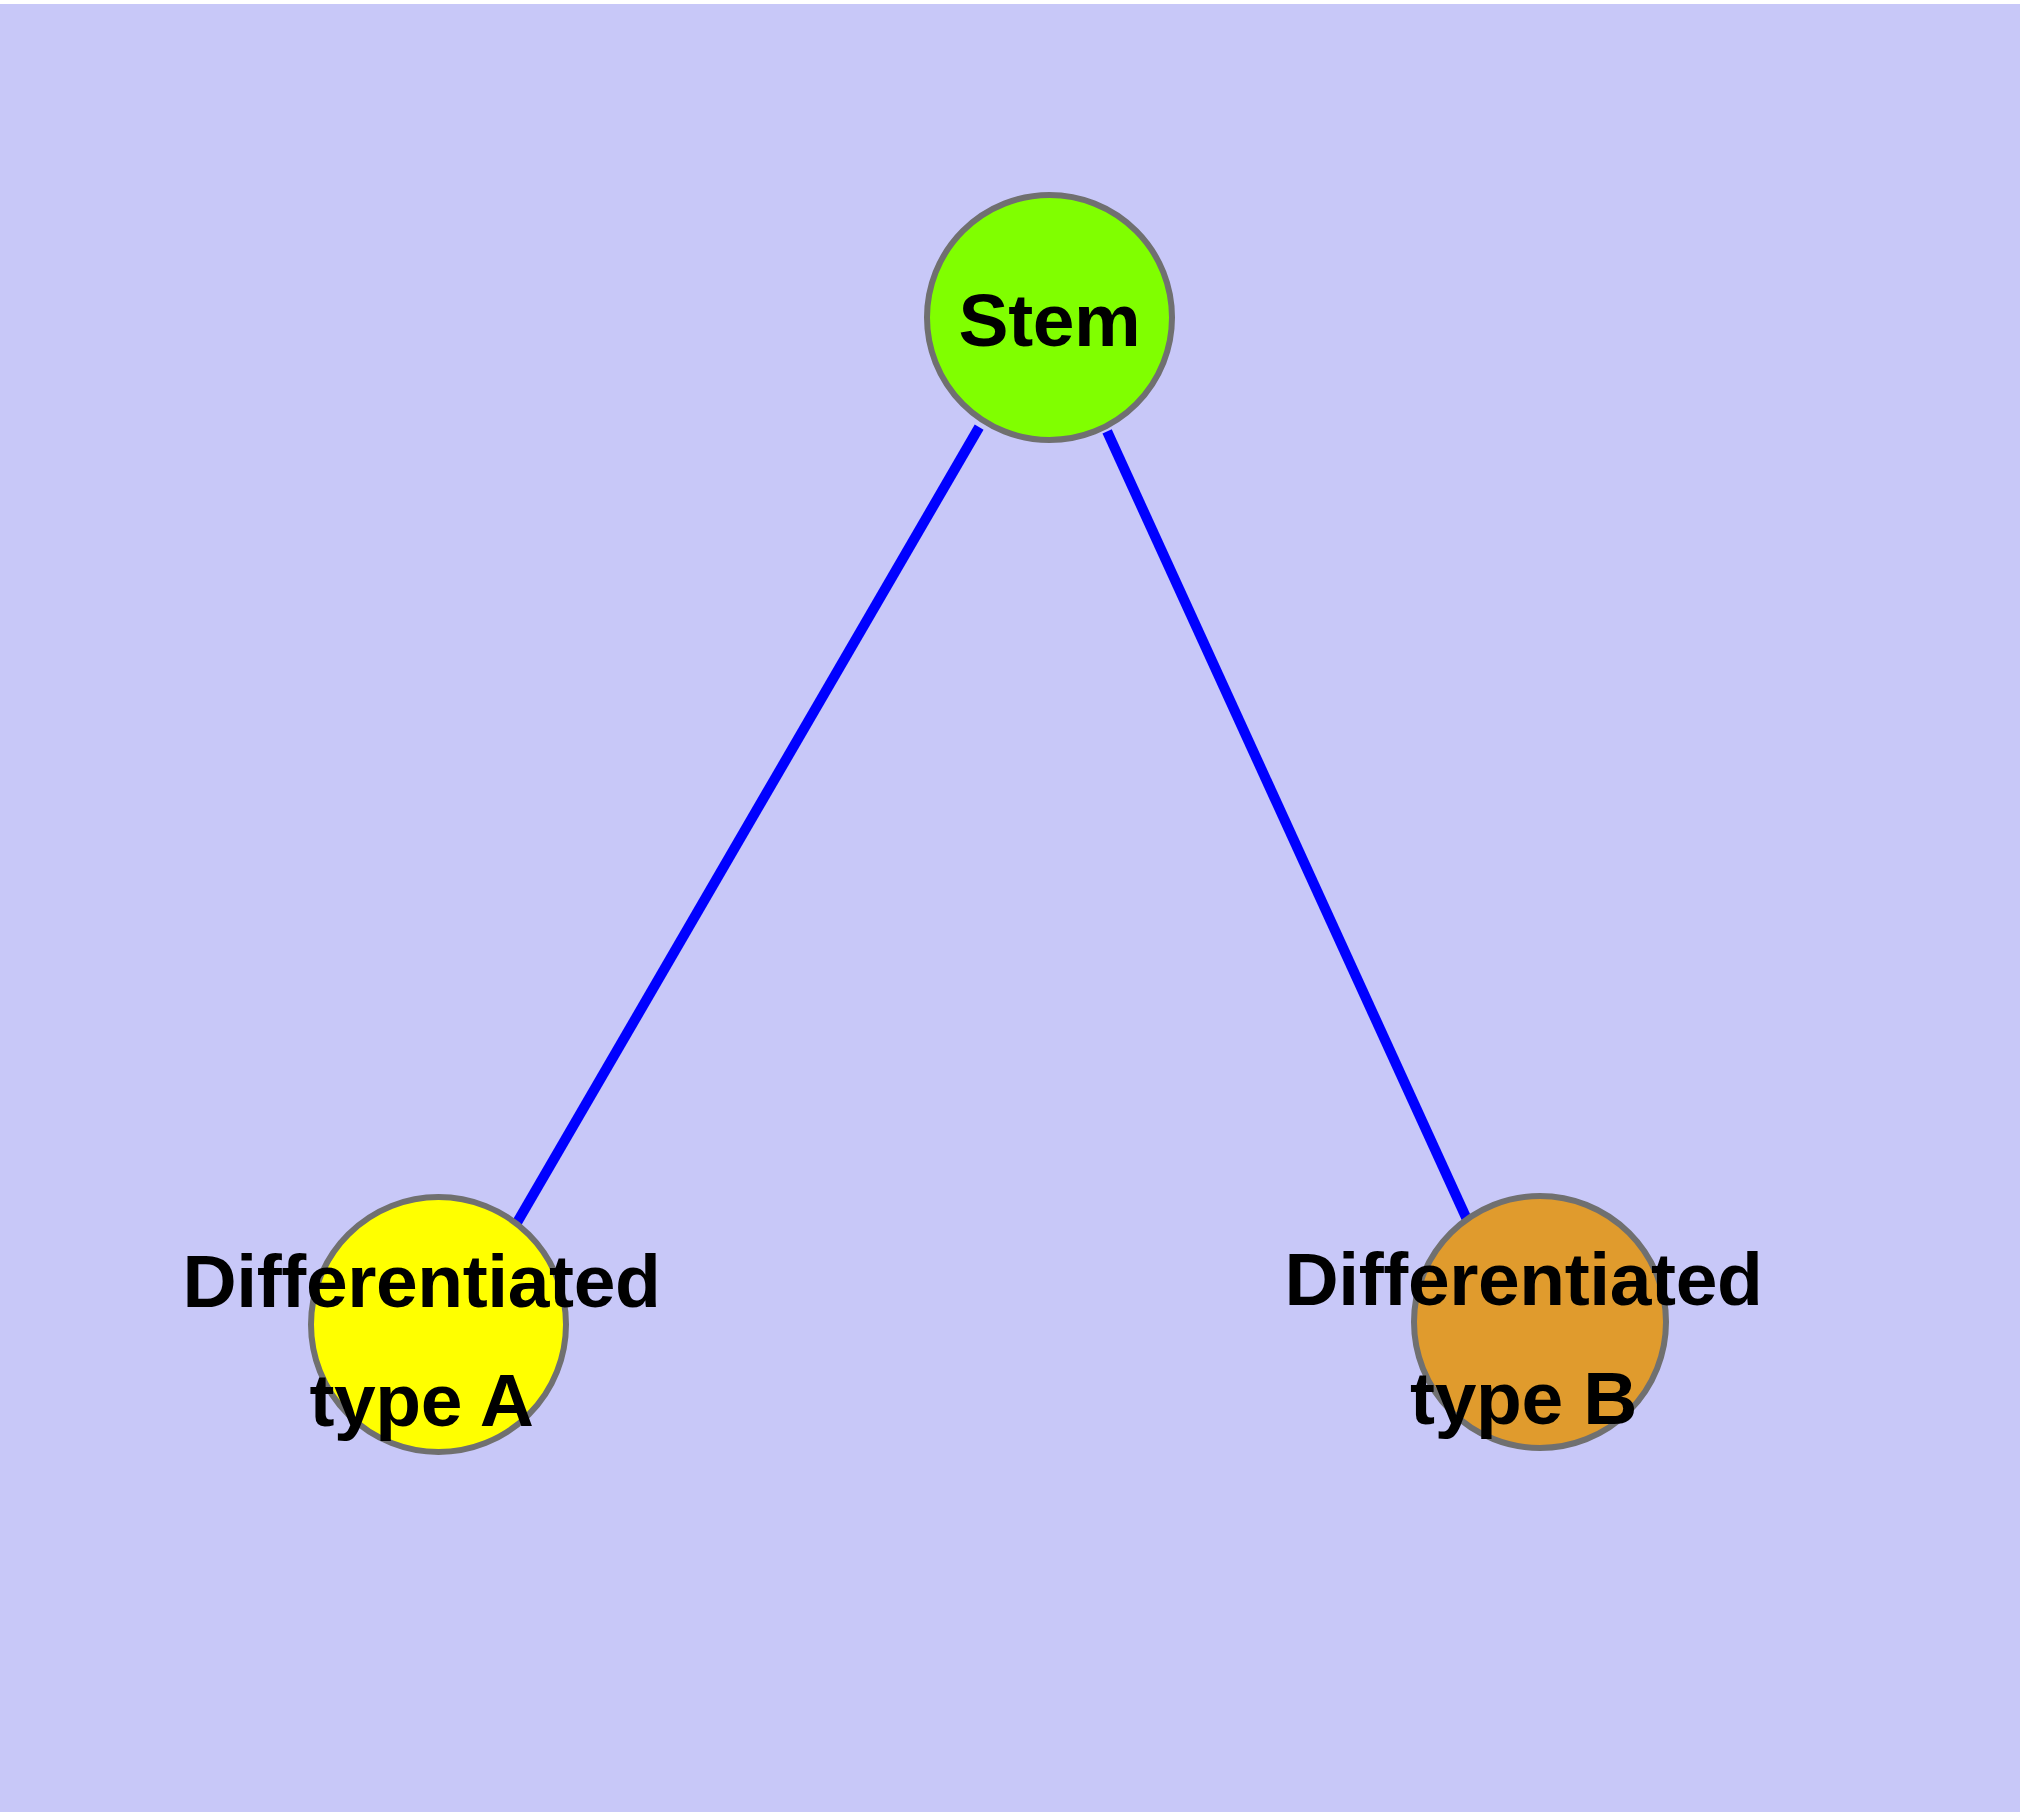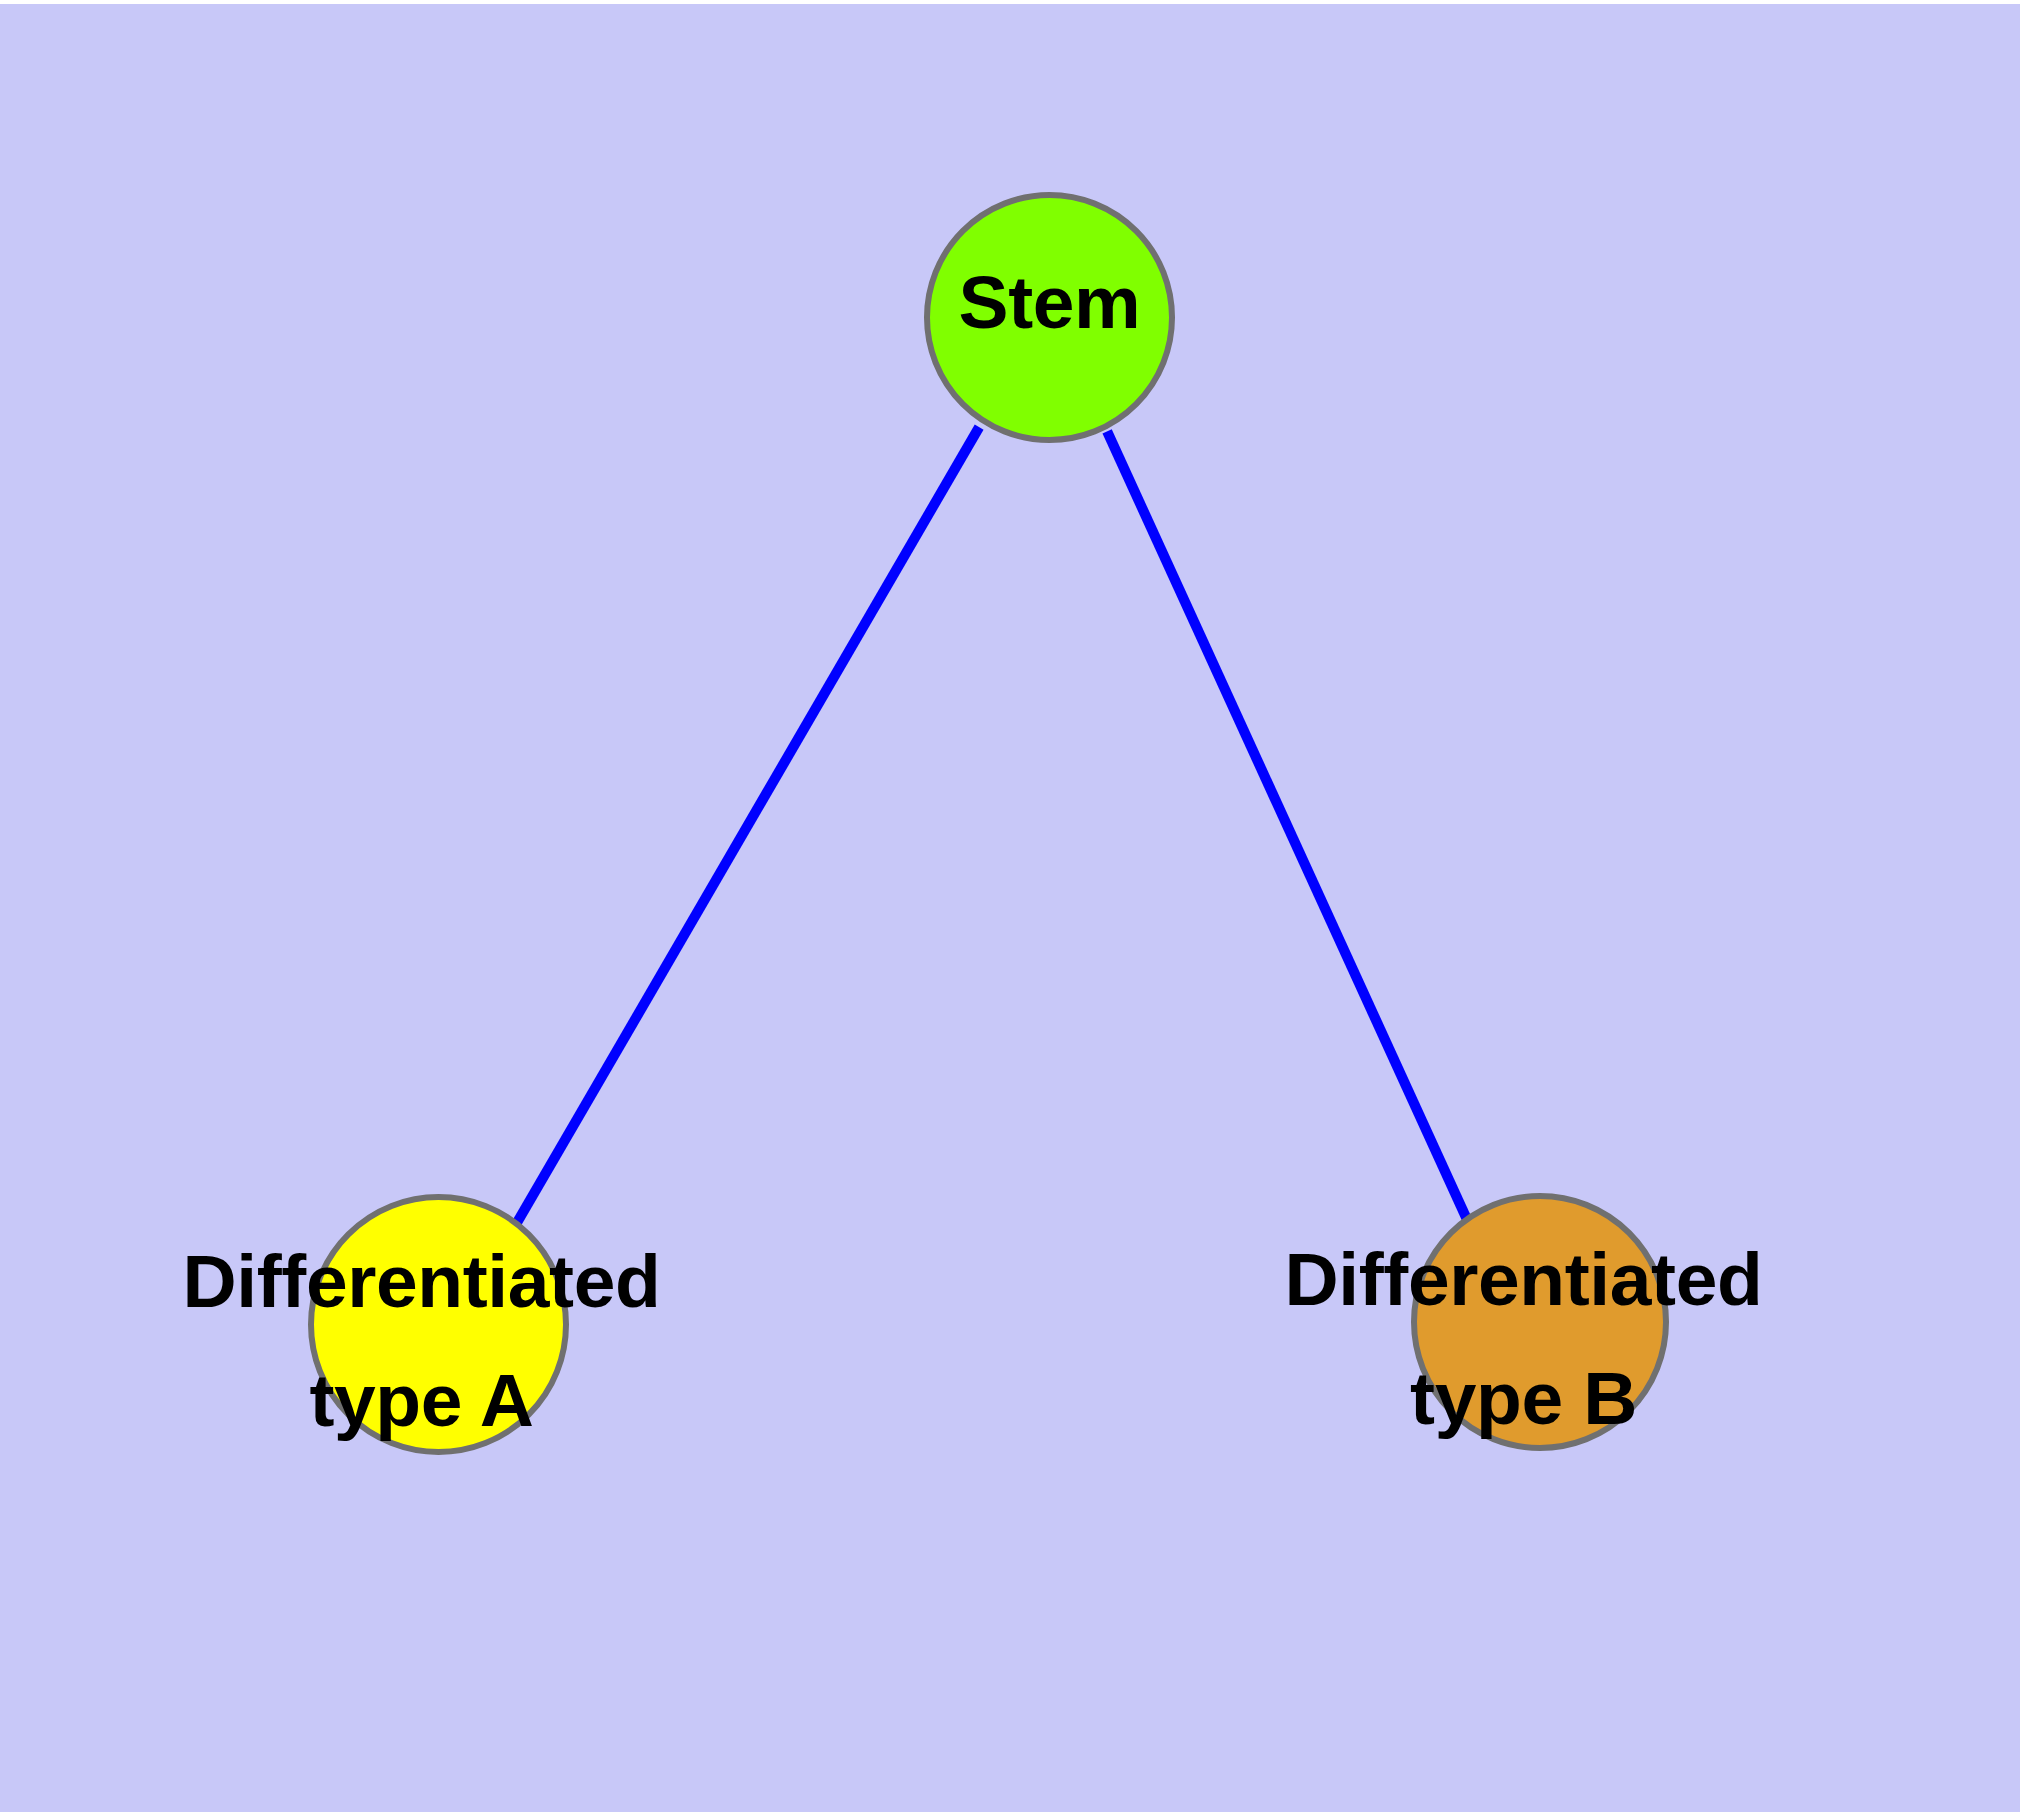--- a/index.html
+++ b/index.html
@@ -64,21 +64,21 @@
     font-weight: bold;
     font-size: 75px;
     line-height: 1.58;
     text-align: center;
     white-space: pre-line;
     letter-spacing: -0.4px;
     pointer-events: none;
   }
   #label-stem {
     left: 880px;
-    top: 243px;
+    top: 261px;
     width: 339px;
   }
   #label-type-a {
     left: 167px;
     top: 1222px;
     width: 509px;
   }
   #label-type-b {
     left: 1269px;
     top: 1220px;

